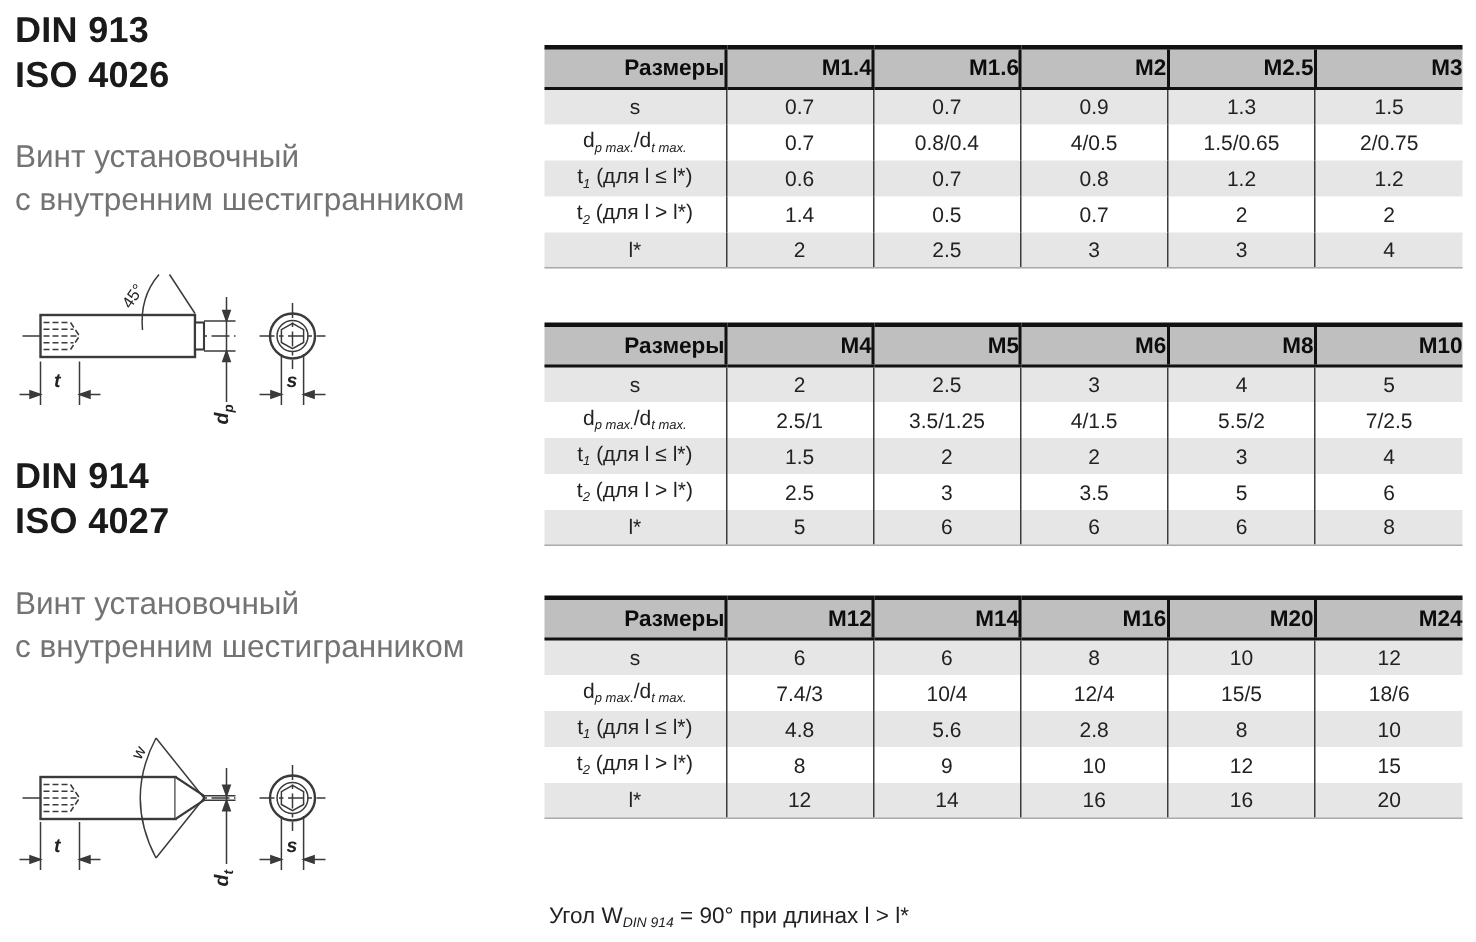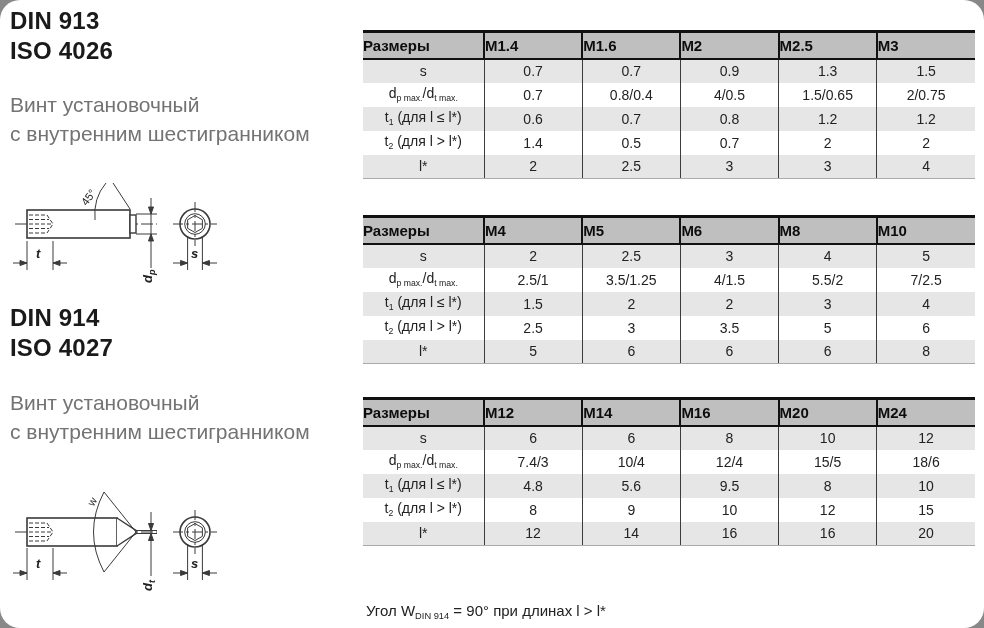--- a/index.html
+++ b/index.html
@@ -5,51 +5,51 @@
   :root{
     --header-bg:#bfbfbf;
     --row-alt:#e6e6e6;
     --border-dark:#111111;
     --ink:#1a1a1a;
   }
   *{margin:0;padding:0;box-sizing:border-box;}
   body{background:#888;font-family:"Liberation Sans", sans-serif;}
   .page{
     position:relative;width:984px;height:628px;background:#ffffff;
-    overflow:hidden;color:var(--ink);margin:0 auto;border-radius:20px;
+    overflow:hidden;color:var(--ink);margin:0 auto;
   }
   
   .abs{position:absolute;}
   .std-line{font-size:24px;font-weight:bold;line-height:30px;letter-spacing:0.2px;}
   .desc{font-size:21px;line-height:29px;color:#737373;}
   svg text{font-family:"Liberation Sans", sans-serif;fill:#222;}
   .dimlbl{font-size:13px;font-style:italic;font-weight:bold;}
   .anglbl{font-size:11px;}
   .svgsub{font-size:9px;}
   
   .dim-table{
     width:612px;border-collapse:collapse;table-layout:fixed;
   }
   .dim-table col.c-label{width:121px;}
   .dim-table th{
     background:var(--header-bg);
     border-top:3px solid var(--border-dark);
     border-bottom:2px solid var(--border-dark);
-    height:27px;font-size:15px;font-weight:bold;text-align:left;
+    height:27px;font-size:15px;font-weight:bold;text-align:right;
     color:#0d0d0d;
   }
   .dim-table th + th{border-left:2px solid var(--border-dark);}
   .dim-table td{
     height:24px;font-size:14px;text-align:center;color:#222;
     vertical-align:middle;
   }
   .dim-table td + td{border-left:1px solid #3c3c3c;}
   .dim-table tbody tr:nth-child(odd) td{background:var(--row-alt);}
   .dim-table tbody tr:last-child td{border-bottom:1px solid #aaaaaa;}
-  .sub{font-size:0.62em;vertical-align:-0.35em;}
+  .sub{font-size:0.62em;vertical-align:-0.35em;font-style:italic;}
   .note{font-size:15px;color:#222;white-space:nowrap;}
 </style>
 </head>
 <body>
 
 <div class="page">
 
   <div class="abs" style="left:10px;top:6px;">
     <div class="std-line">DIN 913</div>
     <div class="std-line">ISO 4026</div>
@@ -349,21 +349,21 @@
           <td>7.4/3</td>
           <td>10/4</td>
           <td>12/4</td>
           <td>15/5</td>
           <td>18/6</td>
         </tr>
         <tr>
           <td><span>t</span><span class="sub">1</span><span> (для l ≤ l*)</span></td>
           <td>4.8</td>
           <td>5.6</td>
-          <td>9.5</td>
+          <td>2.8</td>
           <td>8</td>
           <td>10</td>
         </tr>
         <tr>
           <td><span>t</span><span class="sub">2</span><span> (для l &gt; l*)</span></td>
           <td>8</td>
           <td>9</td>
           <td>10</td>
           <td>12</td>
           <td>15</td>

